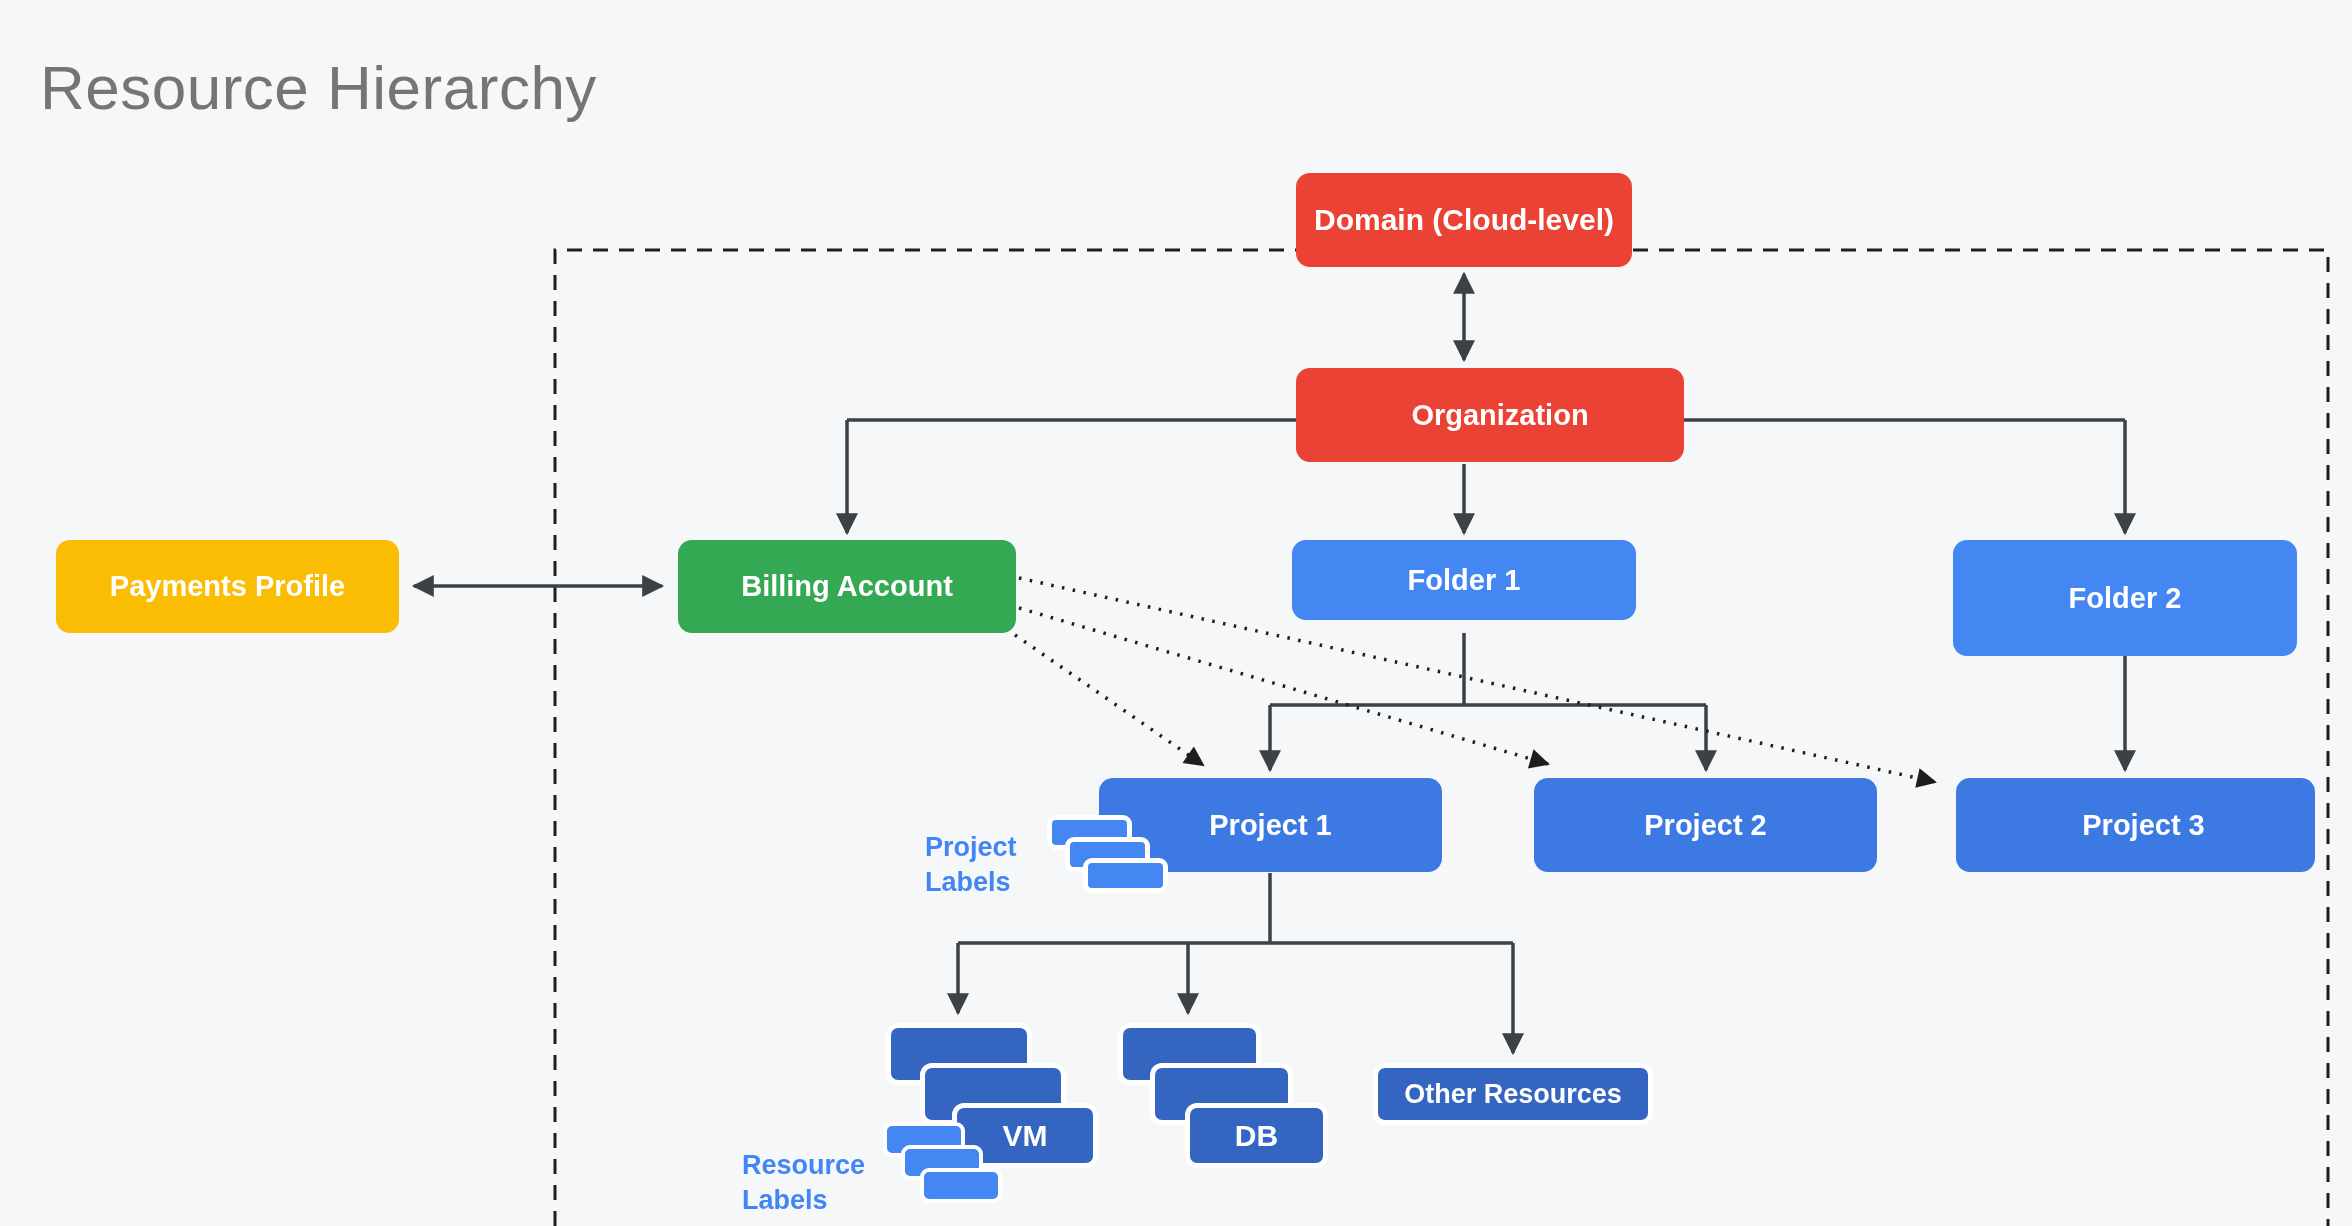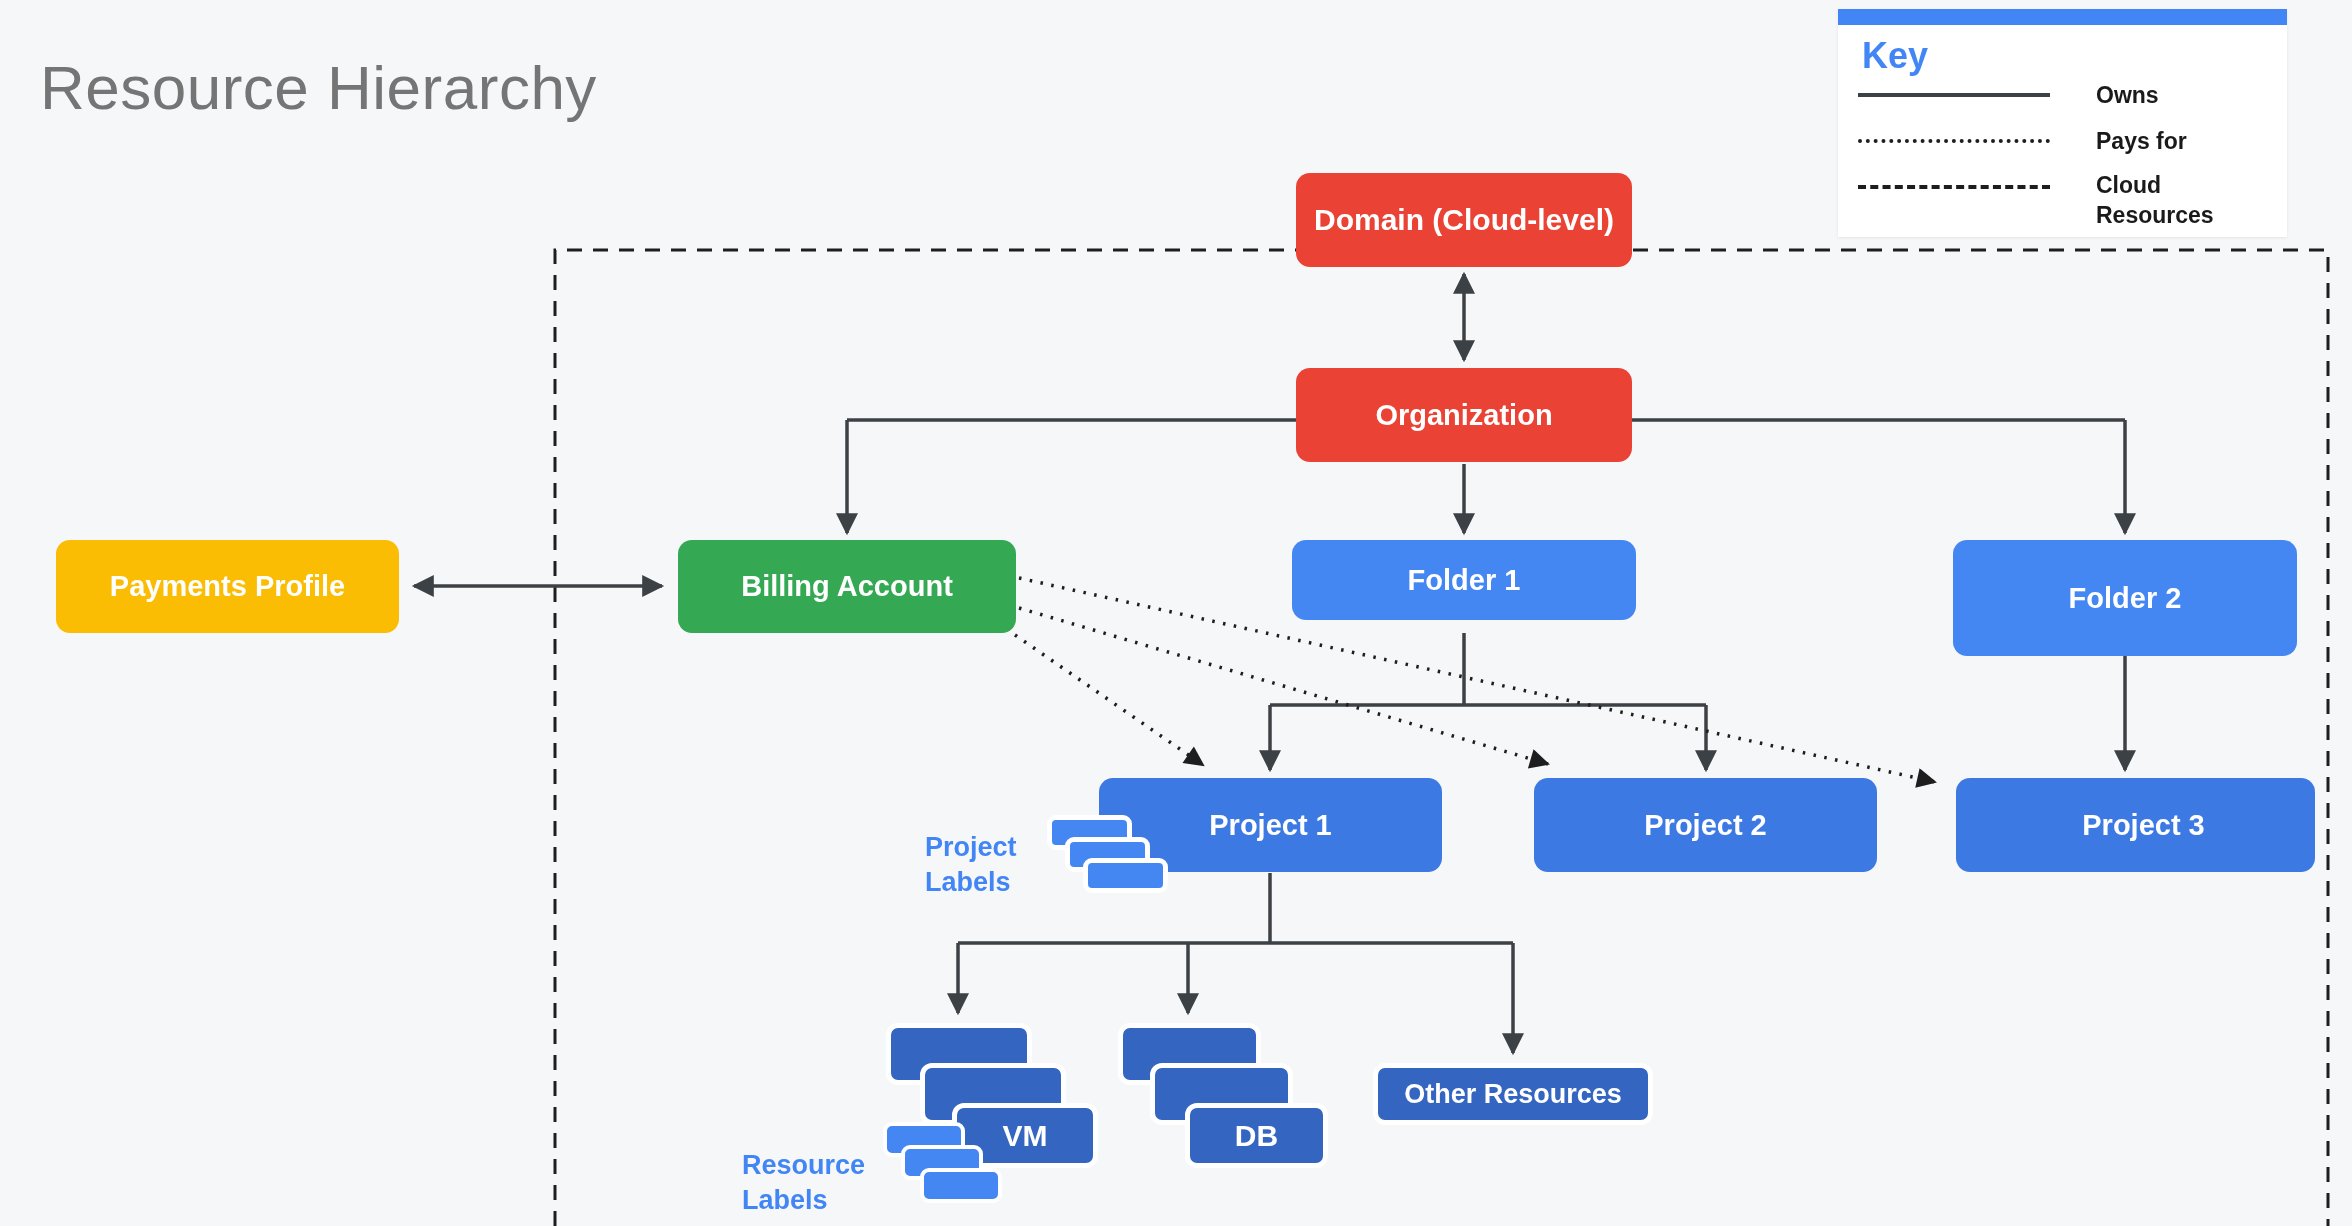--- a/index.html
+++ b/index.html
@@ -80,21 +80,21 @@
     <path d="M1513,943 V1053" fill="none" stroke="#3c4146" stroke-width="3.5" marker-end="url(#ah)"></path>
 
     <path d="M1019,578 L1935,782" fill="none" stroke="#1e1e1e" stroke-width="3.5" stroke-dasharray="2.5 8.5" marker-end="url(#ahd)"></path>
     <path d="M1019,608 L1548,764" fill="none" stroke="#1e1e1e" stroke-width="3.5" stroke-dasharray="2.5 8.5" marker-end="url(#ahd)"></path>
     <path d="M1015,635 L1203,765" fill="none" stroke="#1e1e1e" stroke-width="3.5" stroke-dasharray="2.5 8.5" marker-end="url(#ahd)"></path>
   </svg>
 
   <div id="title">Resource Hierarchy</div>
 
   <div class="node red" style="left:1296px;top:173px;width:336px;height:94px;font-size:30px;">Domain (Cloud-level)</div>
-  <div class="node red" style="left:1296px;top:368px;width:336px;height:94px;">Organization</div>
+  <div class="node red" style="left:1296px;top:368px;width:368px;height:94px;padding-left:20px;">Organization</div>
   <div class="node yellow" style="left:56px;top:540px;width:343px;height:93px;">Payments Profile</div>
   <div class="node green" style="left:678px;top:540px;width:338px;height:93px;">Billing Account</div>
   <div class="node blue" style="left:1292px;top:540px;width:344px;height:80px;">Folder 1</div>
   <div class="node blue" style="left:1953px;top:540px;width:344px;height:116px;">Folder 2</div>
   <div class="node blue-mid" style="left:1099px;top:778px;width:343px;height:94px;">Project 1</div>
   <div class="node blue-mid" style="left:1534px;top:778px;width:343px;height:94px;">Project 2</div>
   <div class="node blue-mid" style="left:1956px;top:778px;width:343px;height:94px;padding-left:16px;">Project 3</div>
 
   <div class="card" style="left:886px;top:1023px;width:146px;height:62px;"></div>
   <div class="card" style="left:920px;top:1063px;width:146px;height:62px;"></div>
@@ -109,24 +109,14 @@
   <div class="chip" style="left:1047px;top:815px;width:85px;height:35px;"></div>
   <div class="chip" style="left:1065px;top:837px;width:85px;height:35px;"></div>
   <div class="chip" style="left:1083px;top:858px;width:85px;height:35px;"></div>
   <div class="anno" style="left:925px;top:810px;width:112px;">Project Labels</div>
 
   <div class="chip" style="left:883px;top:1122px;width:82px;height:35px;border-width:4px;"></div>
   <div class="chip" style="left:901px;top:1145px;width:82px;height:35px;border-width:4px;"></div>
   <div class="chip" style="left:920px;top:1168px;width:82px;height:35px;border-width:4px;"></div>
   <div class="anno" style="left:742px;top:1128px;width:130px;">Resource Labels</div>
 
-  <div id="key">
-    <div class="bar"></div>
-    <div class="heading">Key</div>
-    <div class="sample solid" style="top:84px;"></div>
-    <div class="klabel" style="top:72px;">Owns</div>
-    <div class="sample dotted" style="top:130px;"></div>
-    <div class="klabel" style="top:118px;">Pays for</div>
-    <div class="sample dashed" style="top:176px;"></div>
-    <div class="klabel" style="top:162px;width:150px;">Cloud Resources</div>
-  </div>
 
 </div>
 
 </body></html>

